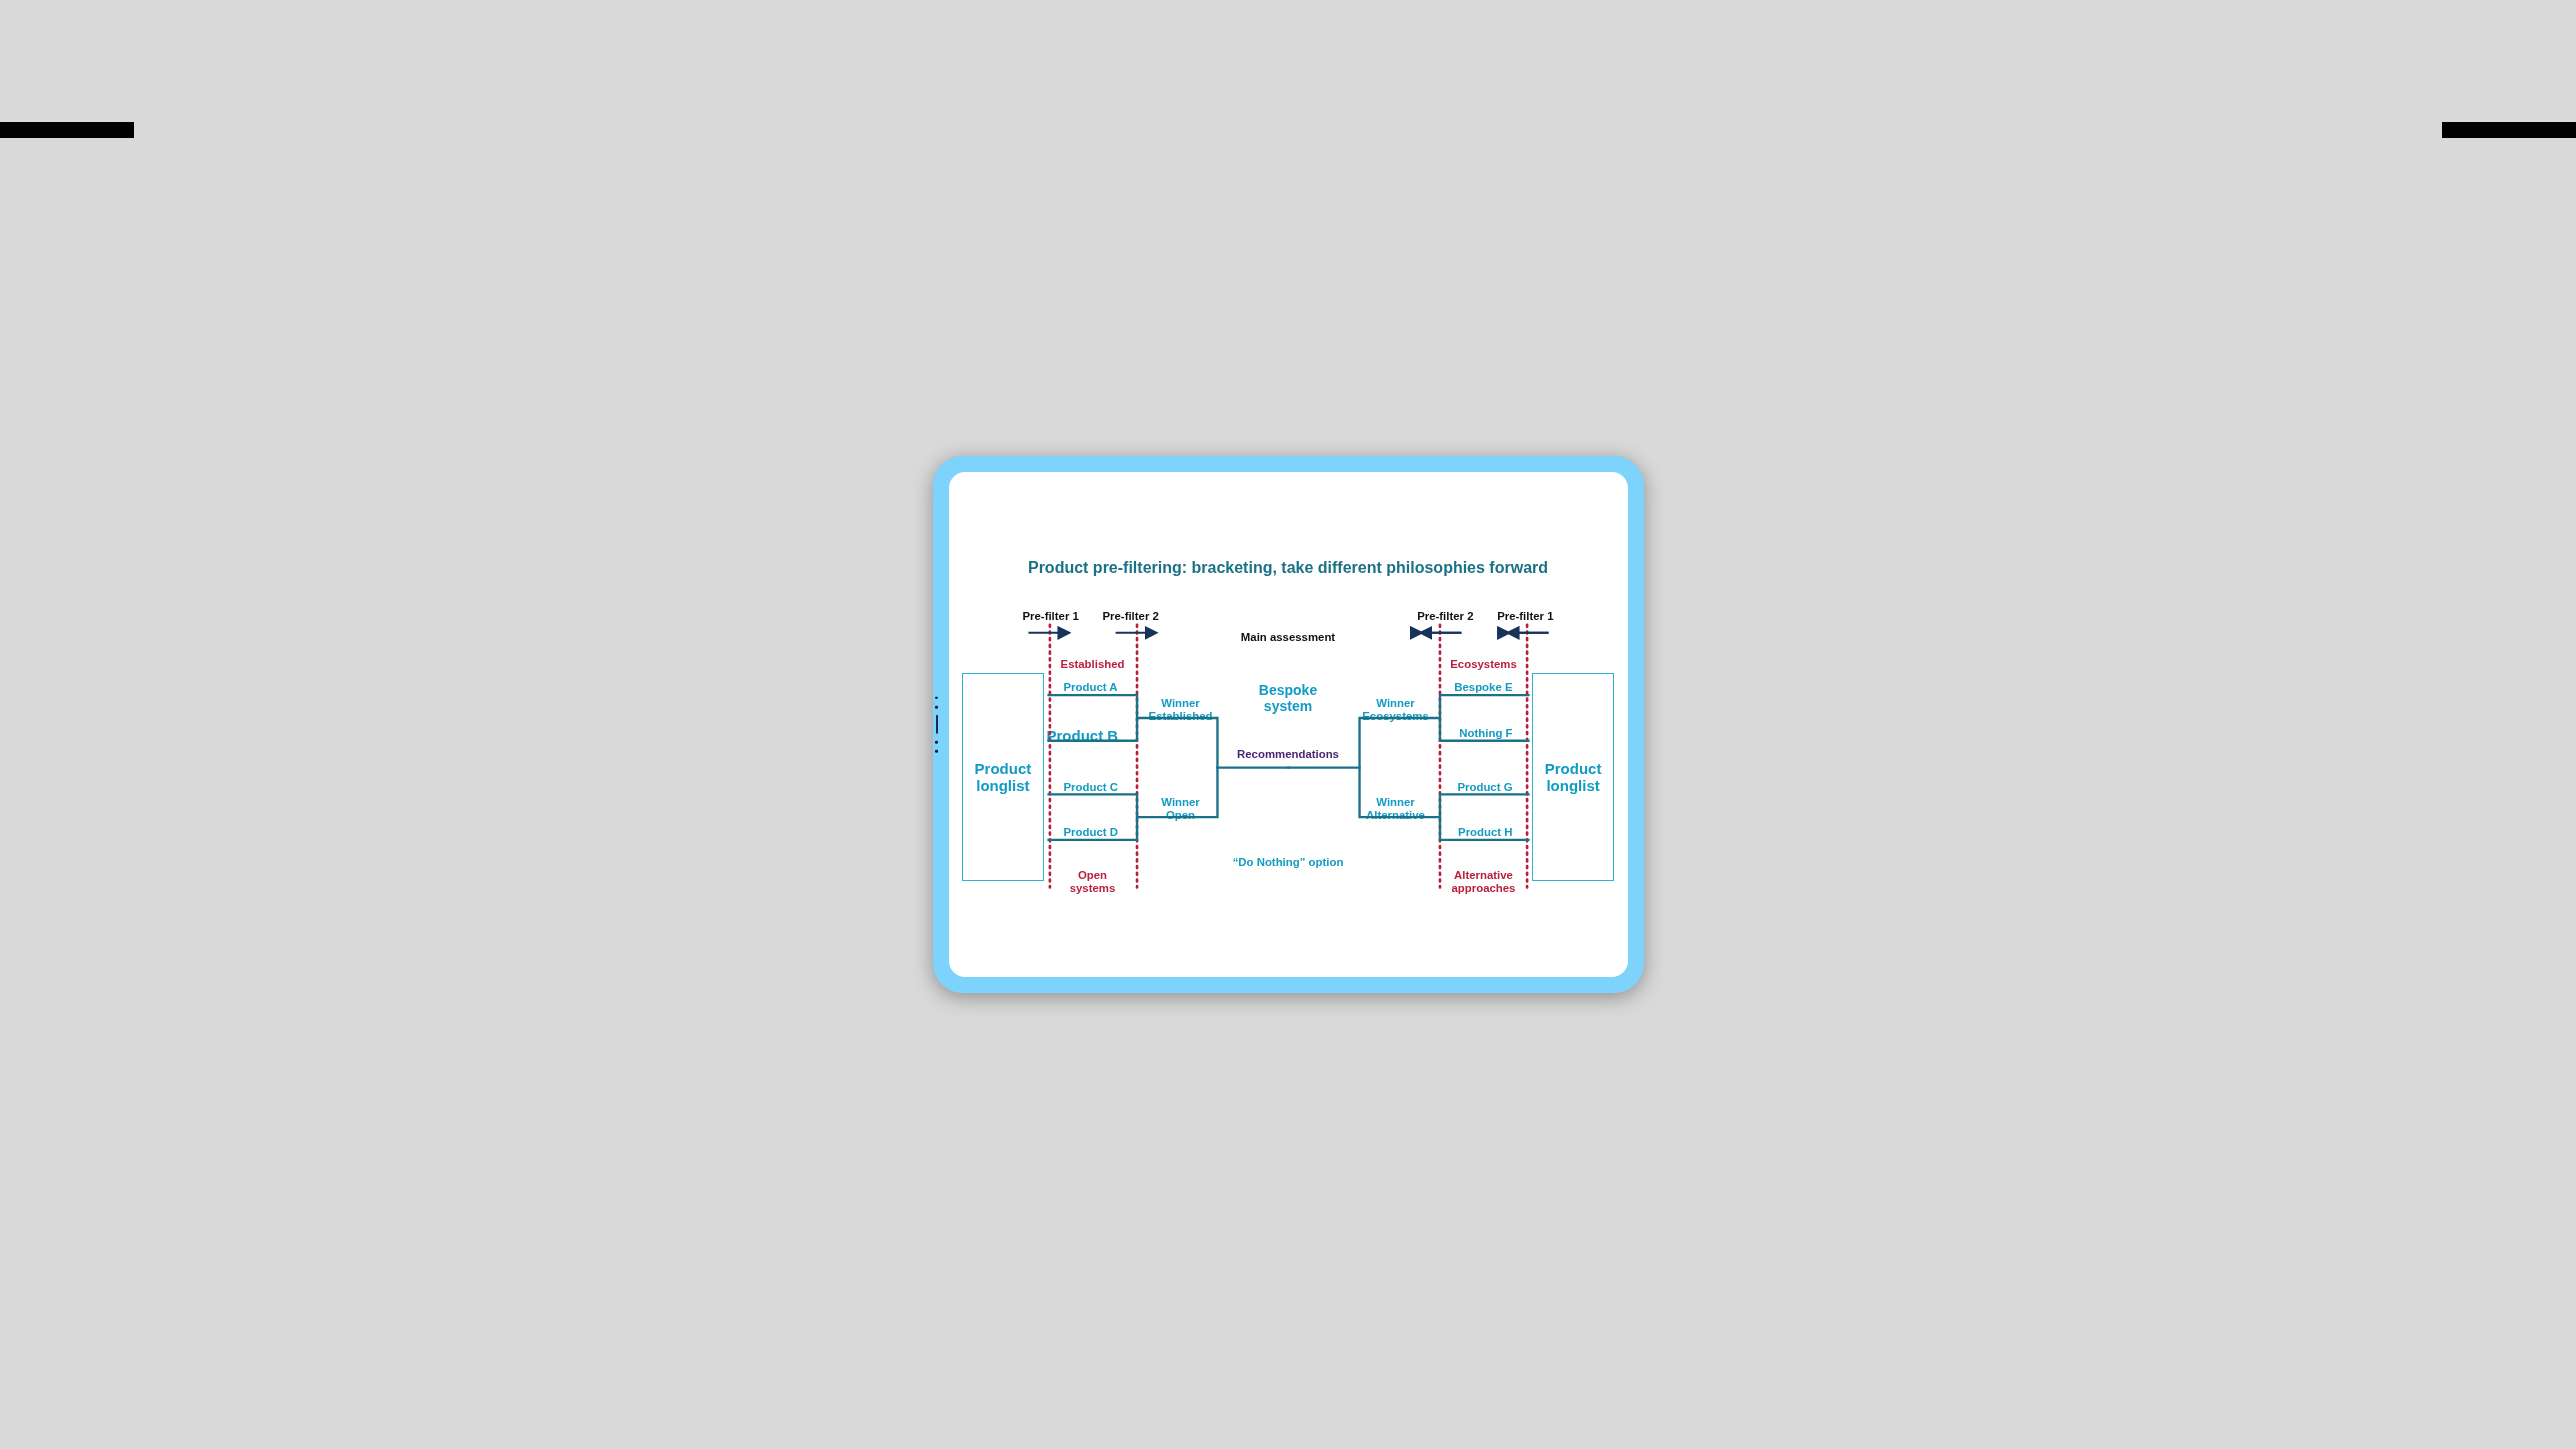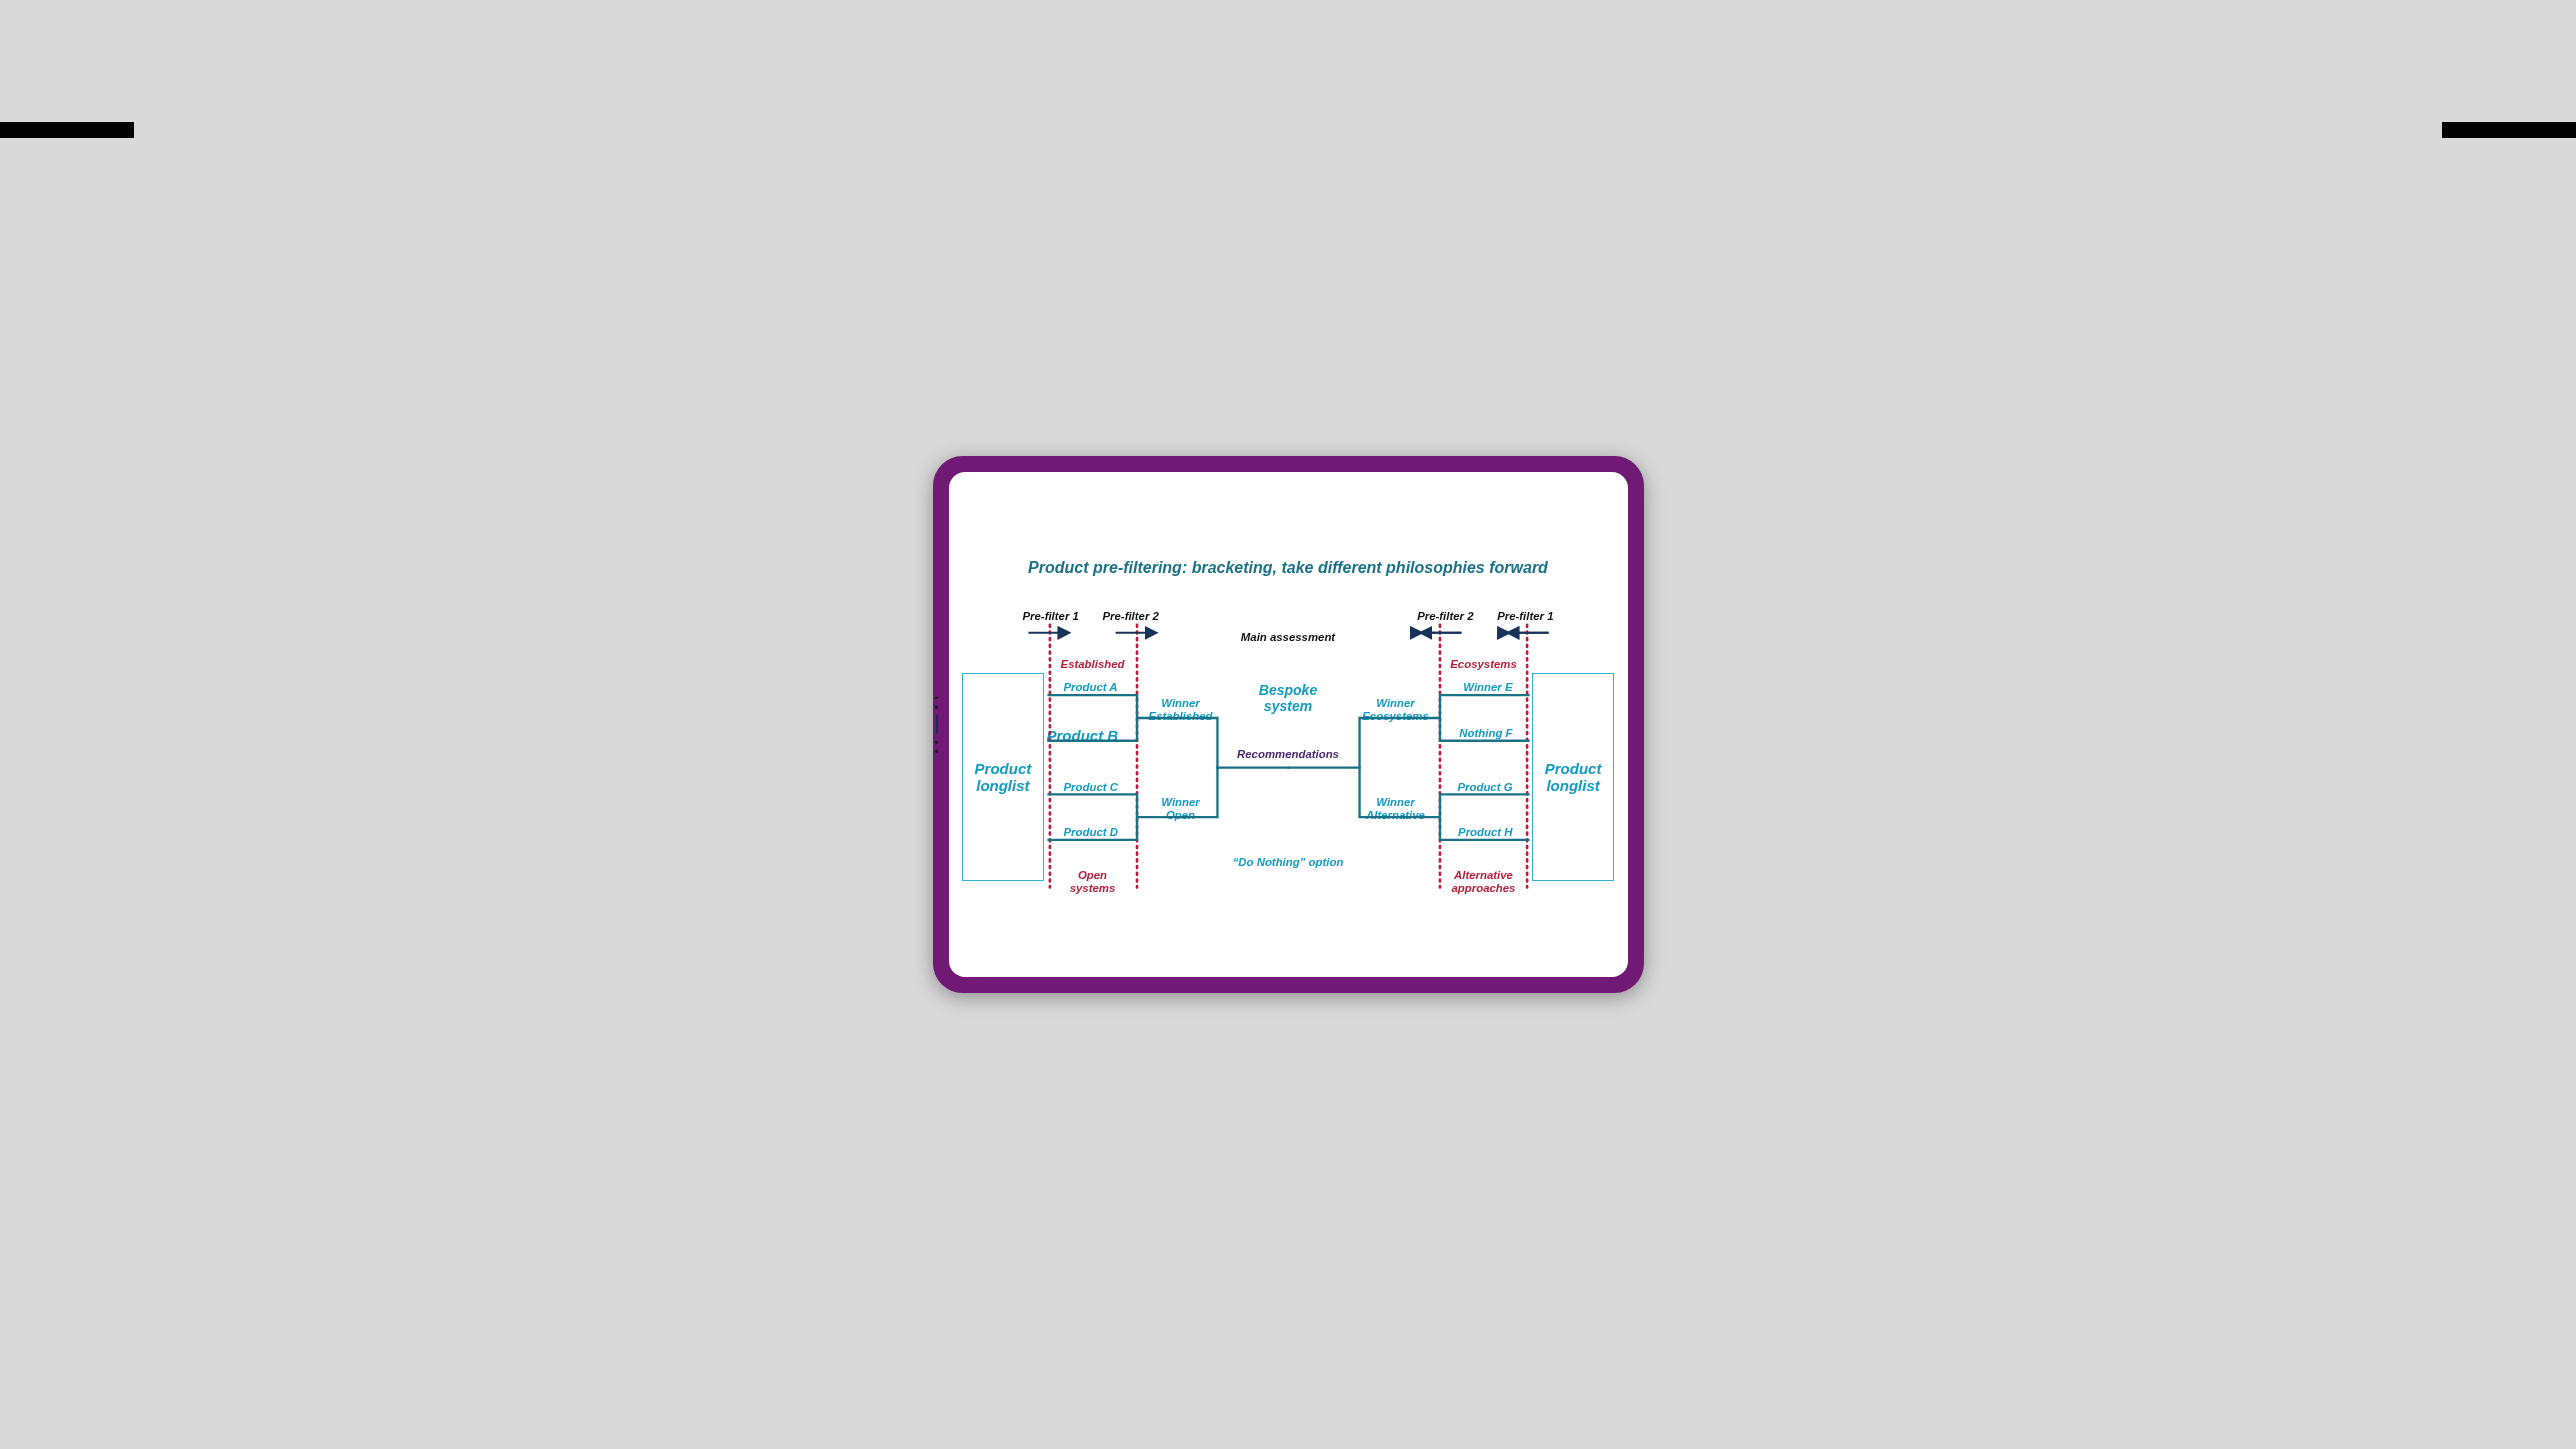--- a/index.html
+++ b/index.html
@@ -20,26 +20,25 @@
     width: 134px;
     z-index: 0;
   }
   .bar-left  { left: 0; }
   .bar-right { right: 0; }
 
   .tablet-frame {
     position: relative;
     width: 711px;
     height: 537px;
-    background: #701a75;
+    background: #7dd3fc;
     border-radius: 29.5px;
     padding: 16px;
     box-shadow: 0 4px 20px rgba(0,0,0,.35);
     z-index: 1;
-    font-style: italic;
   }
   .sensors {
     position: absolute;
     left: 2.7px;
     top: 50%;
     transform: translateY(-50%);
     display: flex;
     flex-direction: column;
     gap: 6.7px;
     align-items: center;
@@ -142,21 +141,21 @@
 
       <span class="lbl c-red" style="right:107px; top:186px; width:74px; font-size:11.4px;">Ecosystems</span>
       <span class="lbl c-red" style="right:107px; top:397px; width:74px; font-size:11.4px;">Alternative
 approaches</span>
 
       <span class="lbl c-teal" style="left:115px; top:209px; font-size:11.4px;">Product A</span>
       <span class="lbl c-teal" style="left:98px; top:255px; font-size:15px;">Product B</span>
       <span class="lbl c-teal" style="left:115px; top:309px; font-size:11.4px;">Product C</span>
       <span class="lbl c-teal" style="left:115px; top:354px; font-size:11.4px;">Product D</span>
 
-      <span class="lbl c-teal" style="right:115px; top:209px; font-size:11.4px;">Winner E</span>
+      <span class="lbl c-teal" style="right:115px; top:209px; font-size:11.4px;">Bespoke E</span>
       <span class="lbl c-teal" style="right:115px; top:255px; font-size:11.4px;">Nothing F</span>
       <span class="lbl c-teal" style="right:115px; top:309px; font-size:11.4px;">Product G</span>
       <span class="lbl c-teal" style="right:115px; top:354px; font-size:11.4px;padding-left:44px;">Product H</span>
 
       <span class="lbl c-teal" style="left:197px; top:225px; width:70px; font-size:11.4px;">Winner
 Established</span>
       <span class="lbl c-teal" style="left:197px; top:324px; width:70px; font-size:11.4px;">Winner
 Open</span>
       <span class="lbl c-teal" style="right:197px; top:225px; width:70px; font-size:11.4px;">Winner
 Ecosystems</span>

